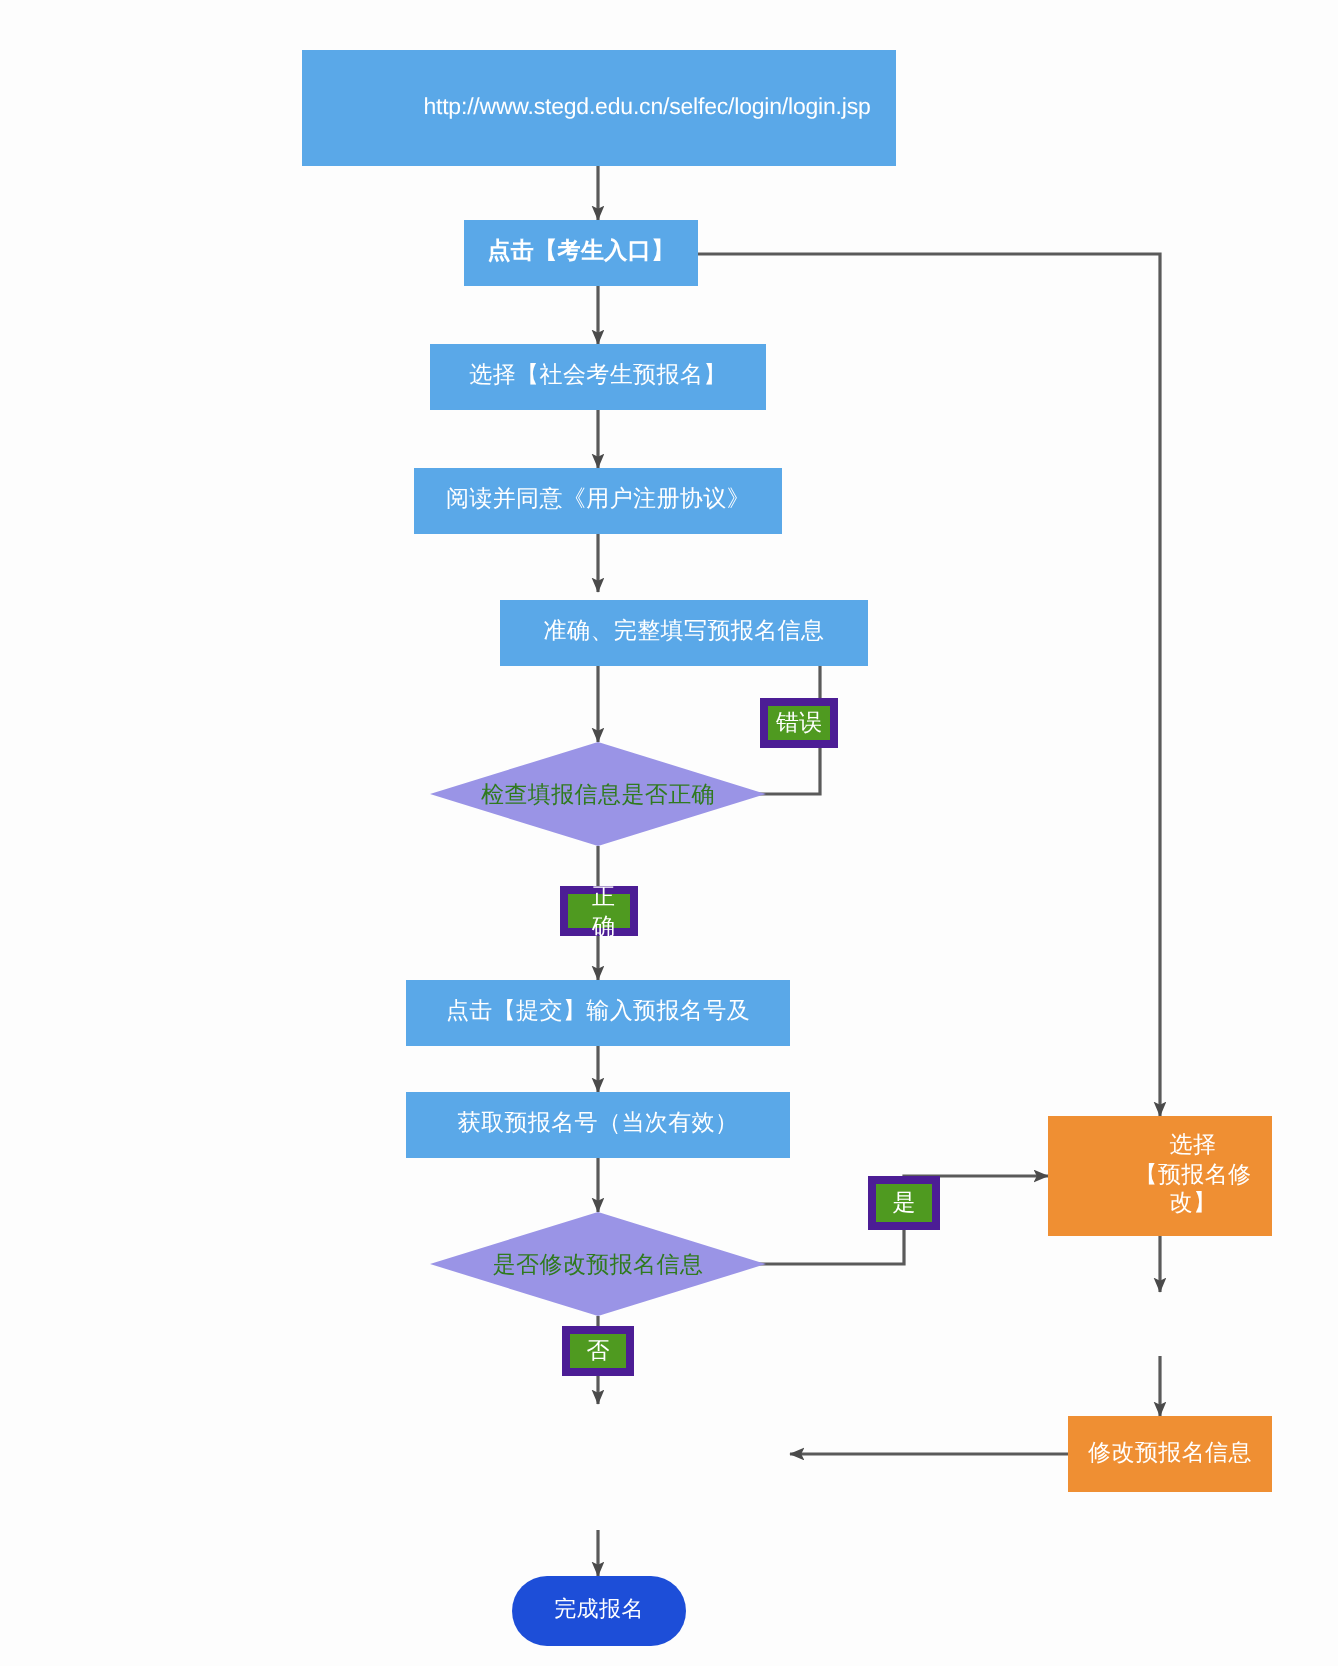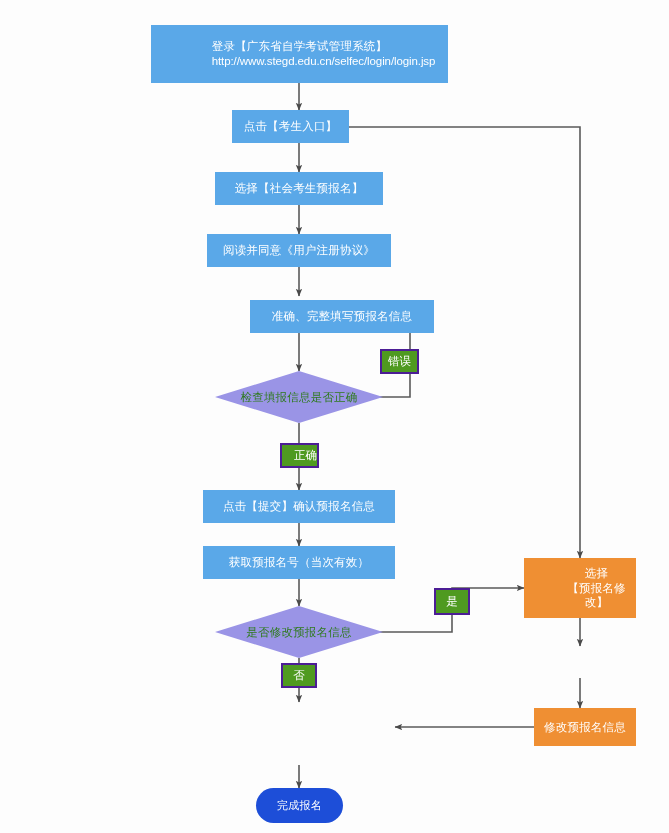--- a/index.html
+++ b/index.html
@@ -63,21 +63,21 @@
   }
   .node-pink {
     background: #1d4ed8;
     border-radius: 18px;
     font-size: 11px;
   }
   .label-green {
     position: absolute;
     box-sizing: border-box;
     background: #4f9a20;
-    border: 2px solid #4c1d95;
+    border: 4px solid #4c1d95;
     color: #ffffff;
     font-size: 11.5px;
     display: flex;
     align-items: center;
     justify-content: center;
     z-index: 4;
   }
   .diamond {
     position: absolute;
     z-index: 3;
@@ -145,43 +145,42 @@
       <line x1="580" y1="678" x2="580" y2="708" marker-end="url(#arrow)"></line>
 
       <path d="M534,727 L395,727" marker-end="url(#arrow)"></path>
 
       <line x1="299" y1="765" x2="299" y2="788" marker-end="url(#arrow)"></line>
     </g>
   </svg>
 
   <div class="node node-blue" style="left:151px; top:25px; width:297px; height:58px;">
     <div>
-      <span class="cn">登录【广东省自学考试管理系统】</span>
       <span class="url">http://www.stegd.edu.cn/selfec/login/login.jsp</span>
     </div>
   </div>
 
-  <div class="node node-blue" style="left:232px; top:110px; width:117px; height:33px;">
+  <div class="node node-blue" style="left:232px; top:110px; width:117px; height:33px;font-weight:bold;">
     <span>点击【考生入口】</span>
   </div>
 
   <div class="node node-blue" style="left:215px; top:172px; width:168px; height:33px;">
     <span>选择【社会考生预报名】</span>
   </div>
 
   <div class="node node-blue" style="left:207px; top:234px; width:184px; height:33px;">
     <span>阅读并同意《用户注册协议》</span>
   </div>
 
   <div class="node node-blue" style="left:207px; top:300px; width:184px; height:33px;margin-left:43px;">
     <span>准确、完整填写预报名信息</span>
   </div>
 
   <div class="node node-blue" style="left:203px; top:490px; width:192px; height:33px;">
-    <span>点击【提交】确认预报名信息</span>
+    <span>点击【提交】输入预报名号及</span>
   </div>
 
   <div class="node node-blue" style="left:203px; top:546px; width:192px; height:33px;">
     <span>获取预报名号（当次有效）</span>
   </div>
 
 
   <div class="node node-pink" style="left:256px; top:788px; width:87px; height:35px;">
     <span>完成报名</span>
   </div>

